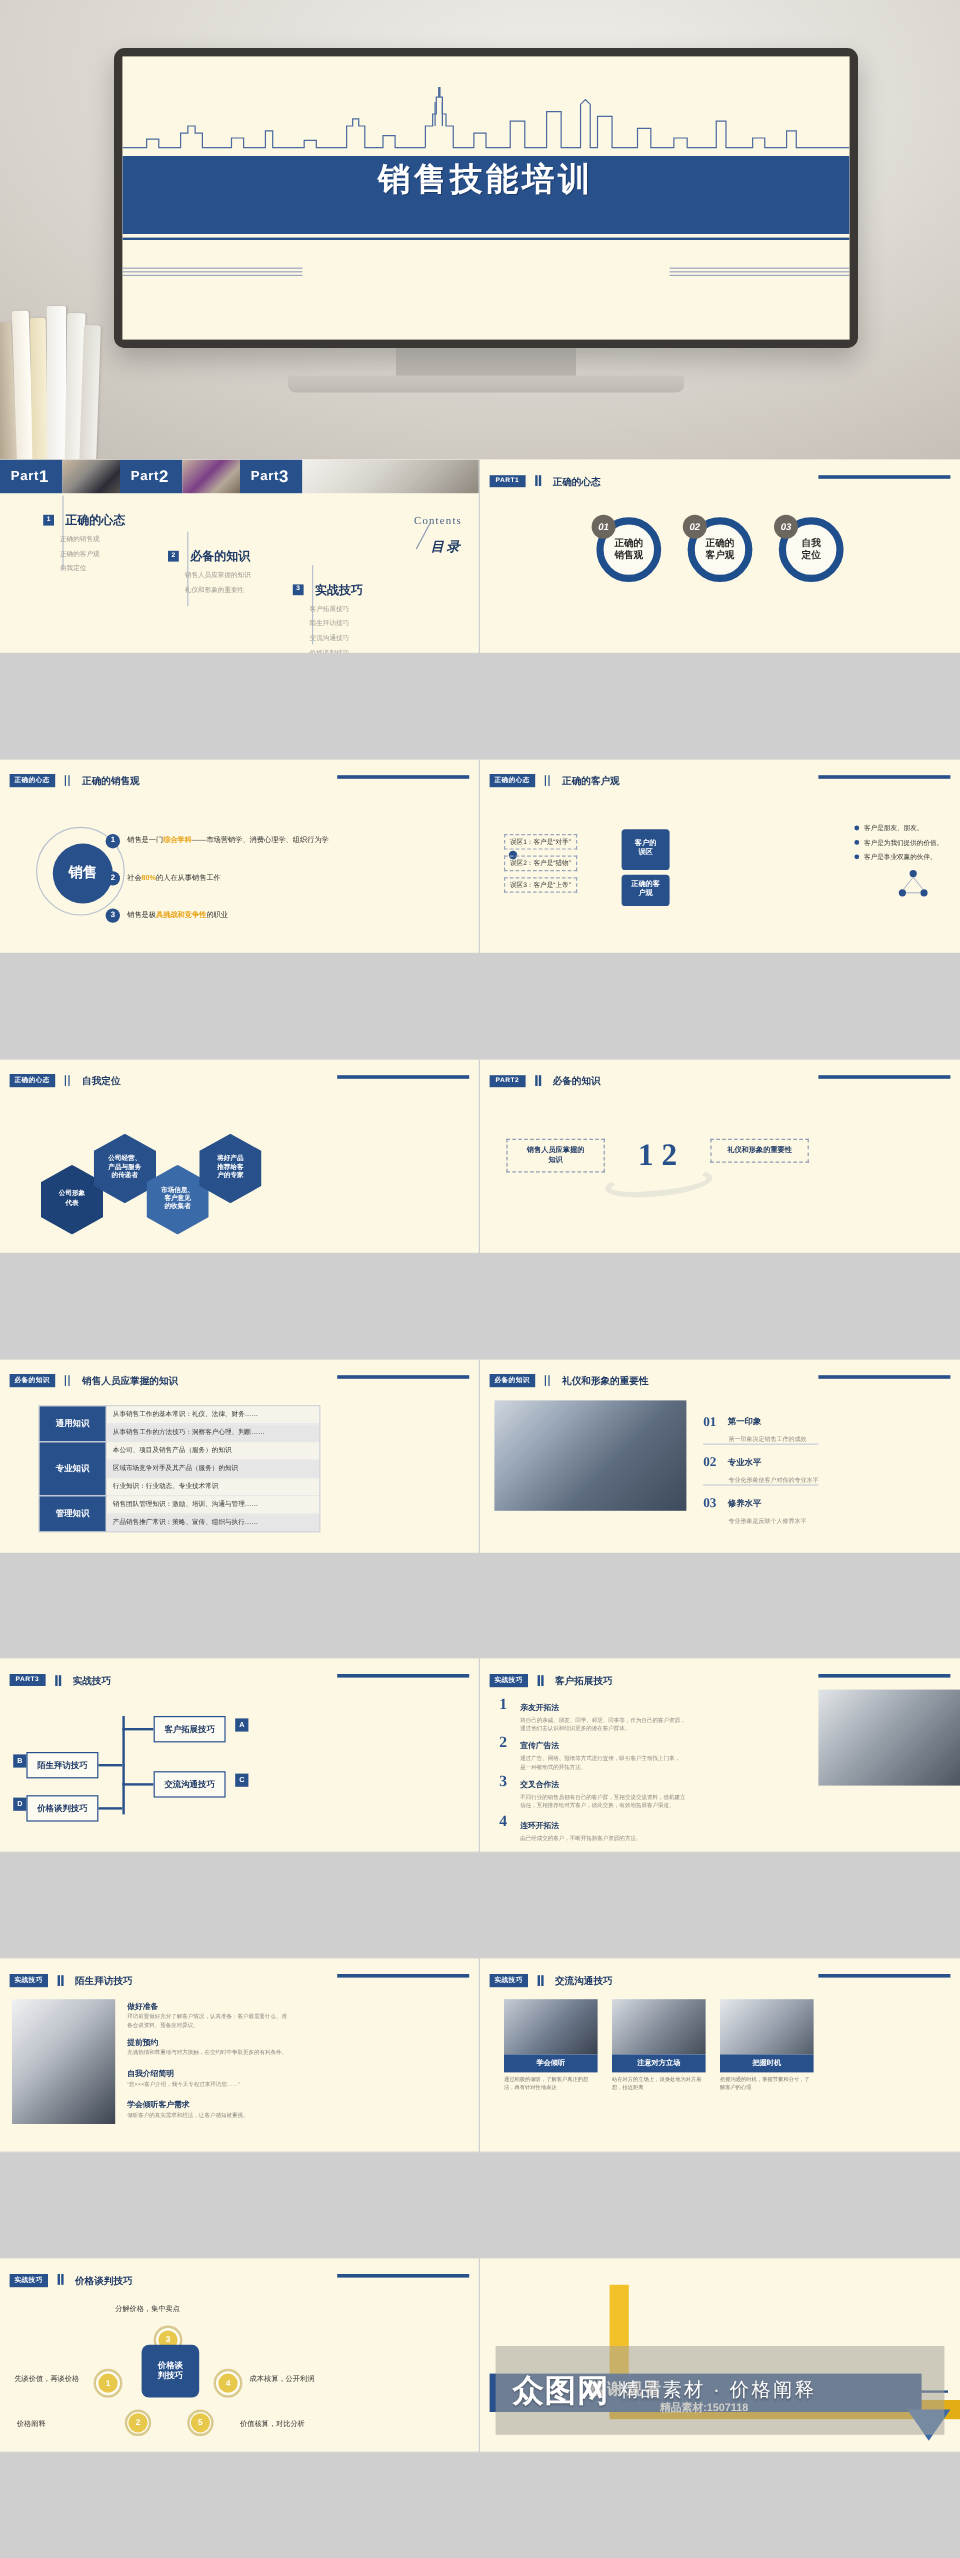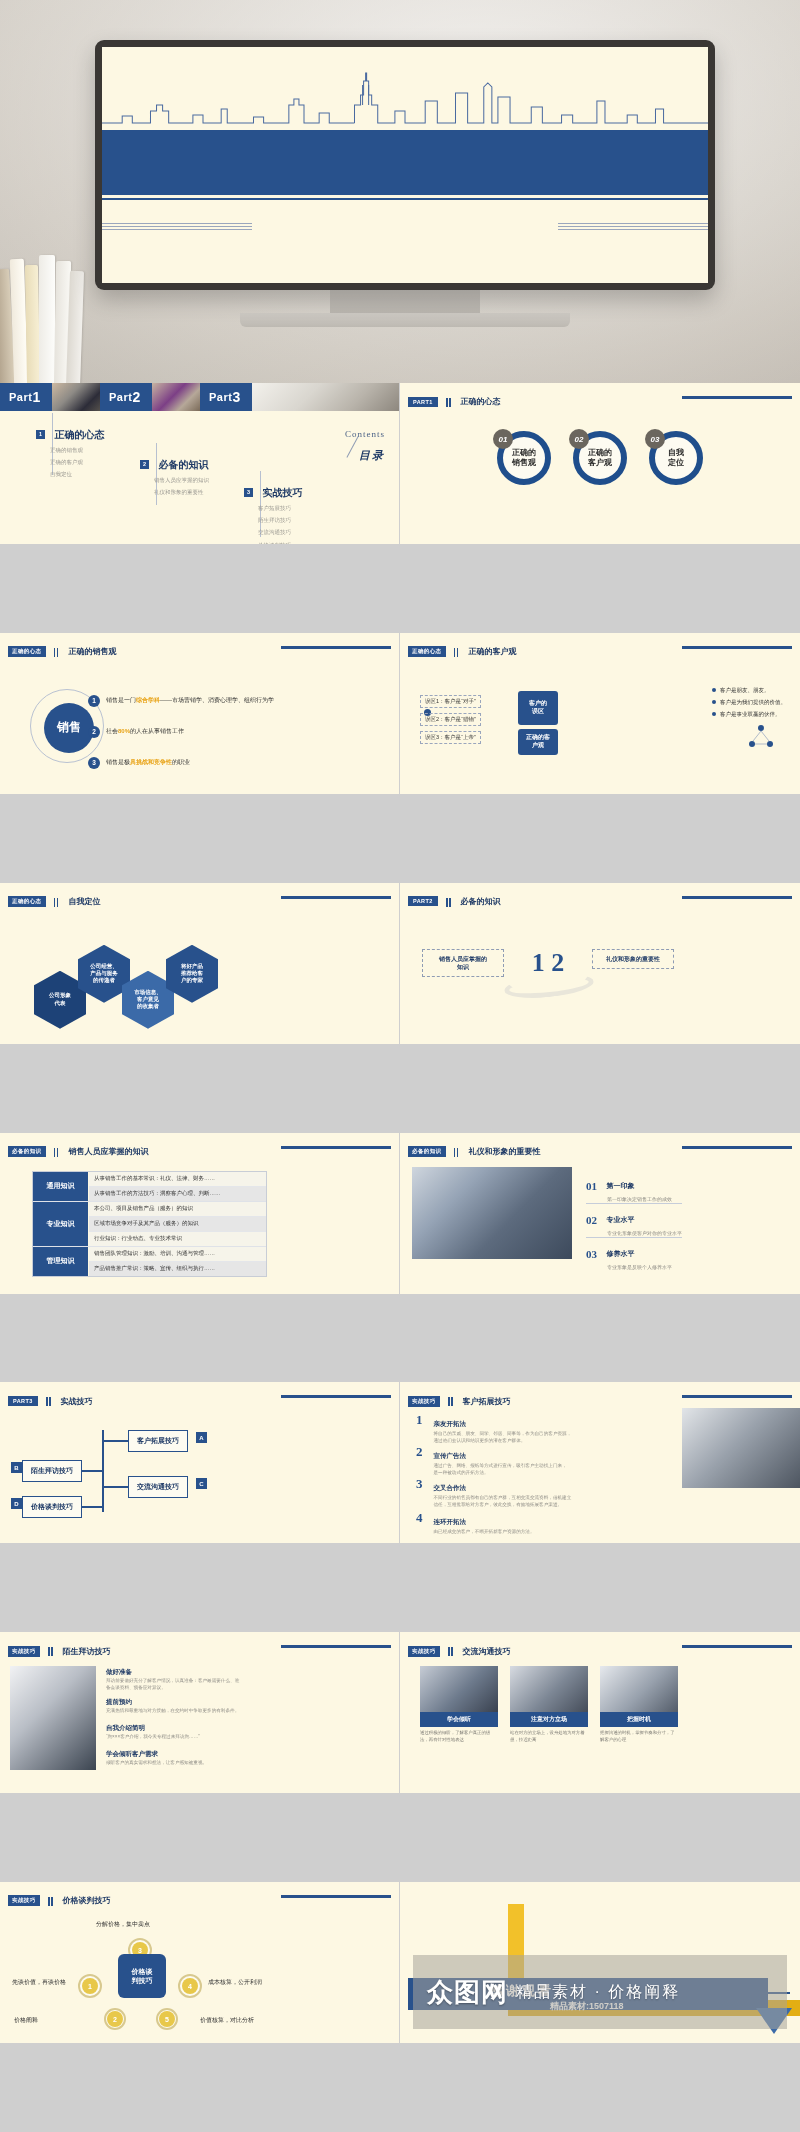--- a/index.html
+++ b/index.html
@@ -231,20 +231,21 @@
                    L264,24 L267,24 L267,34 L273,34 L273,52 L290,52 L290,40 L300,40 L300,52 L320,52 L320,30
                    L332,30 L332,52 L350,52 L350,22 L362,22 L362,52 L378,52 L378,16 L382,12 L386,16 L386,52
                    L392,52 L392,26 L404,26 L404,52 L425,52 L425,36 L436,36 L436,52 L455,52 L455,44 L466,44
                    L466,52 L490,52 L490,30 L498,30 L498,52 L520,52 L520,44 L530,44 L530,52 L548,52 L548,38
                    L556,38 L556,52 L600,52"></path>
           <path d="M258,14 L258,34 M264,14 L264,34"></path>
         </g>
       </svg>
 
       <div class="title-band">
+        <div class="t-main">销售技能培训</div>
       </div>
       <div class="band-line"></div>
 
       <div class="rule-group rg-l">
         <span></span>
           <span></span>
           <span></span>
       </div>
       <div class="rule-group rg-r">
         <span></span>

